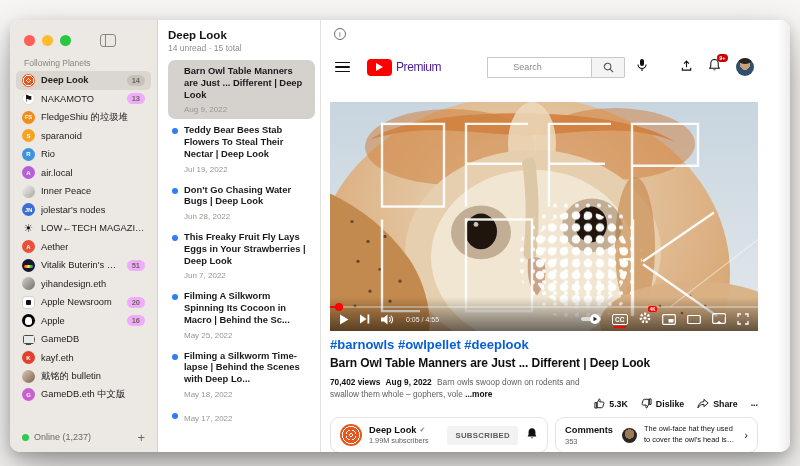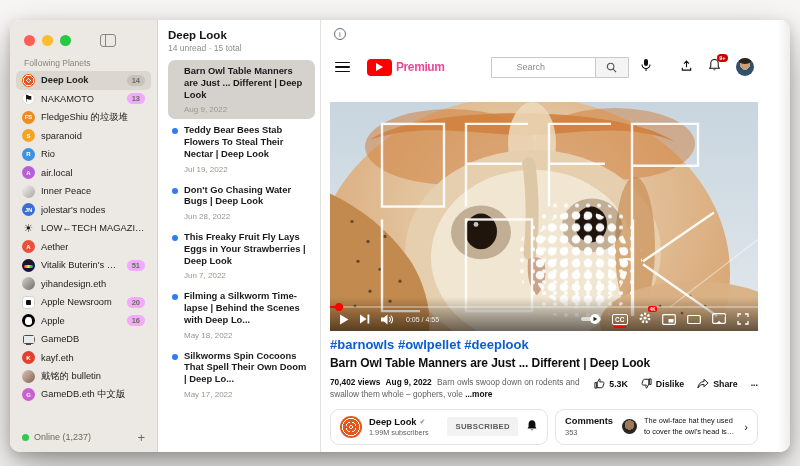--- a/index.html
+++ b/index.html
@@ -66,21 +66,21 @@
   .scroll-strip { position:absolute; top:0; bottom:0; right:0; width:13px;
     background:linear-gradient(90deg, rgba(0,0,0,0), rgba(0,0,0,.07)); }
   .info-btn { position:absolute; left:13px; top:8px; width:12px; height:12px; border:1px solid #6b6b6b;
     border-radius:50%; color:#6b6b6b; font-size:8px; display:flex; align-items:center; justify-content:center; }
   .yt-header { position:absolute; top:33px; left:0; right:36px; height:28px; display:flex; align-items:center; padding-left:14px; }
   .hamburger { width:15px; display:flex; flex-direction:column; gap:3px; }
   .hamburger span { height:1.5px; background:#0f0f0f; border-radius:1px; }
   .yt-logo { display:flex; align-items:center; gap:4px; margin-left:17px; }
   .logo-mark { width:25px; height:17px; background:#f00; border-radius:4px; display:flex; align-items:center; justify-content:center; }
   .logo-mark::after { content:""; width:0; height:0; border-left:7px solid #fff; border-top:4.5px solid transparent; border-bottom:4.5px solid transparent; }
-  .logo-text { font-size:12px; font-weight:bold; color:#ec4899; letter-spacing:-.4px; }
+  .logo-text { font-size:12px; font-weight:normal; color:#4c1d95; letter-spacing:-.4px; }
   .search-wrap { display:flex; margin-left:46px; }
   .search-input { width:104px; height:21px; border:1px solid #c9c9c9; border-right:none; border-radius:1px 0 0 1px;
     font-size:9px; padding:0 25px; color:#111; font-family:inherit; }
   .search-input::placeholder { color:#8a8a8a; }
   .search-btn { width:34px; height:21px; background:#f4f4f4; border:1px solid #c9c9c9; border-radius:0 1px 1px 0;
     display:flex; align-items:center; justify-content:center; }
   .mic { margin-left:11px; }
   .yt-right { margin-left:auto; display:flex; align-items:center; gap:15px; }
   .bell-wrap { position:relative; }
   .noti-badge { position:absolute; top:-4px; right:-7px; background:#c00; color:#fff; font-size:5.5px;
@@ -108,21 +108,21 @@
   .quality-badge { position:absolute; top:-4px; right:-6px; background:#f00; color:#fff; font-size:4.5px;
     font-weight:bold; border-radius:2px; padding:.5px 1.5px; }
 
   .hashtags { font-size:13px; font-weight:bold; color:#065fd4; margin-top:6px; }
   .yt-title { font-size:12px; font-weight:bold; color:#0f0f0f; margin-top:4px; letter-spacing:-.1px; }
   .meta-row { display:flex; margin-top:6px; }
   .desc-block { width:250px; font-size:8.3px; line-height:1.5; color:#606060; }
   .desc-strong { font-weight:bold; color:#0f0f0f; margin-right:3px; }
   .more-link { font-weight:bold; color:#0f0f0f; }
   .actions { margin-left:auto; display:flex; gap:13px; align-items:flex-start; padding-top:2px; }
-  .action { display:flex; align-items:center; gap:4px; font-size:8.8px; font-weight:bold; color:#0f0f0f; }
+  .action { display:flex; align-items:center; gap:4px; font-size:8.8px; font-weight:bold; color:#0f0f0f;margin-top:20px; }
 
   .cards-row { display:flex; gap:7px; margin-top:8px; }
   .card { border:1px solid #e3e3e3; border-radius:9px; height:36px; display:flex; align-items:center; padding:0 9px; }
   .channel-card { width:218px; }
   .comments-card { width:203px;align-items:center; }
   .ch-logo { width:22px; height:22px; border-radius:50%; flex:none; }
   .ch-text { margin-left:7px; min-width:0; }
   .ch-name { font-size:9.3px; font-weight:bold; color:#0f0f0f; white-space:nowrap; display:flex; align-items:center; gap:3px; }
   .verified { font-size:7px; color:#8a8a8a; font-weight:normal; }
   .ch-subs { font-size:7.3px; color:#606060; margin-top:1px; }
@@ -290,30 +290,34 @@
           <div class="art-title">Don't Go Chasing Water Bugs | Deep Look</div>
           <div class="art-date">Jun 28, 2022</div>
         </div>
 
         <div class="article">
           <span class="dot"></span>
           <div class="art-title">This Freaky Fruit Fly Lays Eggs in Your Strawberries | Deep Look</div>
           <div class="art-date">Jun 7, 2022</div>
         </div>
 
+        <div class="article">
+          <span class="dot"></span>
+          <div class="art-title">Filming A Silkworm Spinning Its Cocoon in Macro | Behind the Sc...</div>
+          <div class="art-date">May 25, 2022</div>
+        </div>
 
         <div class="article">
           <span class="dot"></span>
           <div class="art-title">Filming a Silkworm Time-lapse | Behind the Scenes with Deep Lo...</div>
           <div class="art-date">May 18, 2022</div>
         </div>
 
         <div class="article">
           <span class="dot"></span>
-          <div class="art-title">Silkworms Spin Cocoons That Spell Their Own Doom | Deep Lo...</div>
           <div class="art-date">May 17, 2022</div>
         </div>
 
       </div>
   </div>
 
   <div class="webview">
     <div class="info-btn">i</div>
 
     <div class="yt-header">

